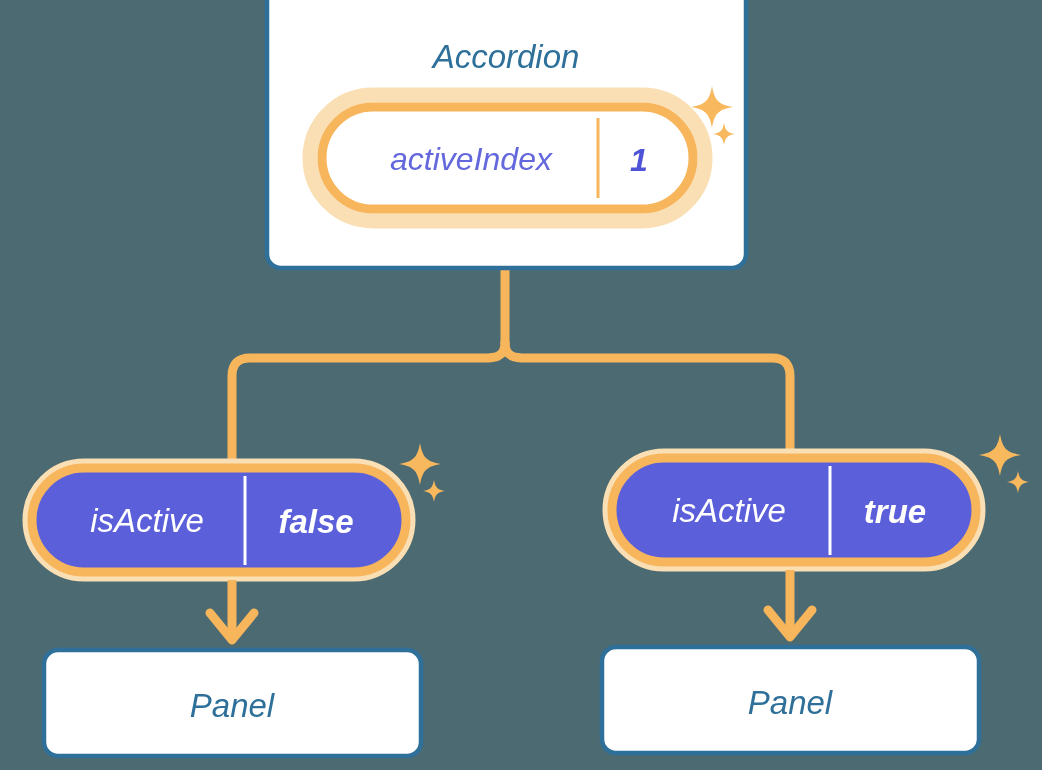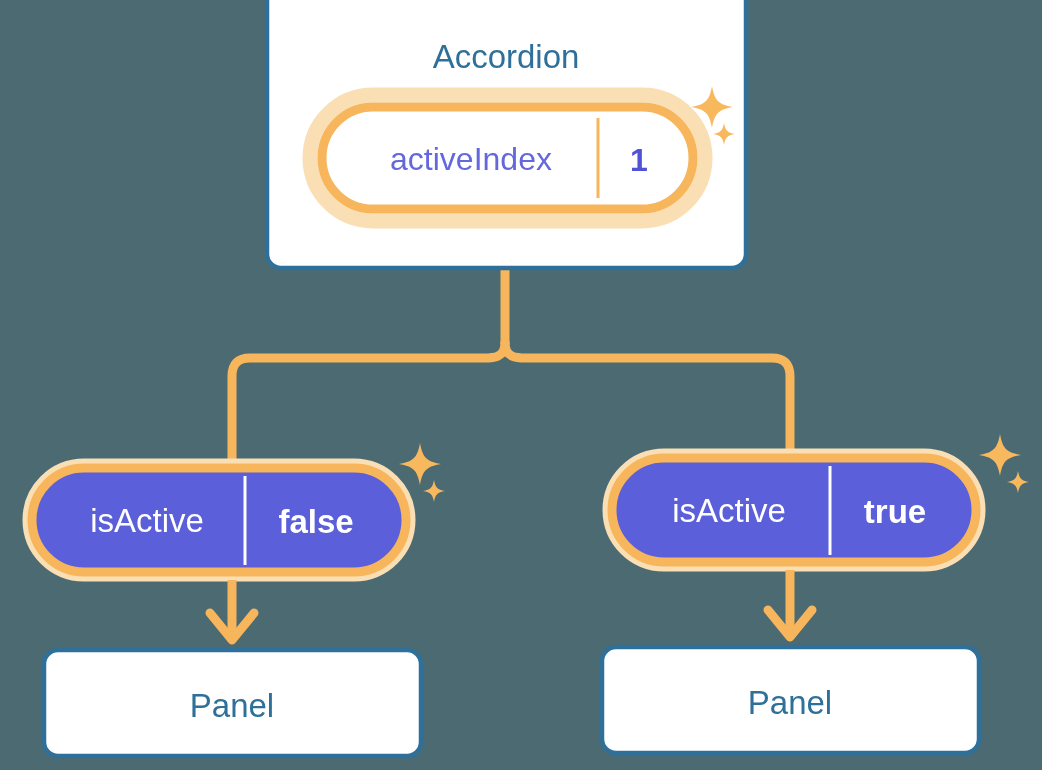--- a/index.html
+++ b/index.html
@@ -11,20 +11,21 @@
     width: 1042px;
     height: 770px;
     background: #4c6a72;
     font-family: "Liberation Sans", sans-serif;
     overflow: hidden;
   }
   #stage {
     position: relative;
     width: 882px;
     height: 770px;
+    font-style: italic;
   }
   #diagram {
     position: absolute;
     inset: 0;
     width: 1042px;
     height: 770px;
     display: block;
   }
   .node-label {
     font-family: "Liberation Sans", sans-serif;

